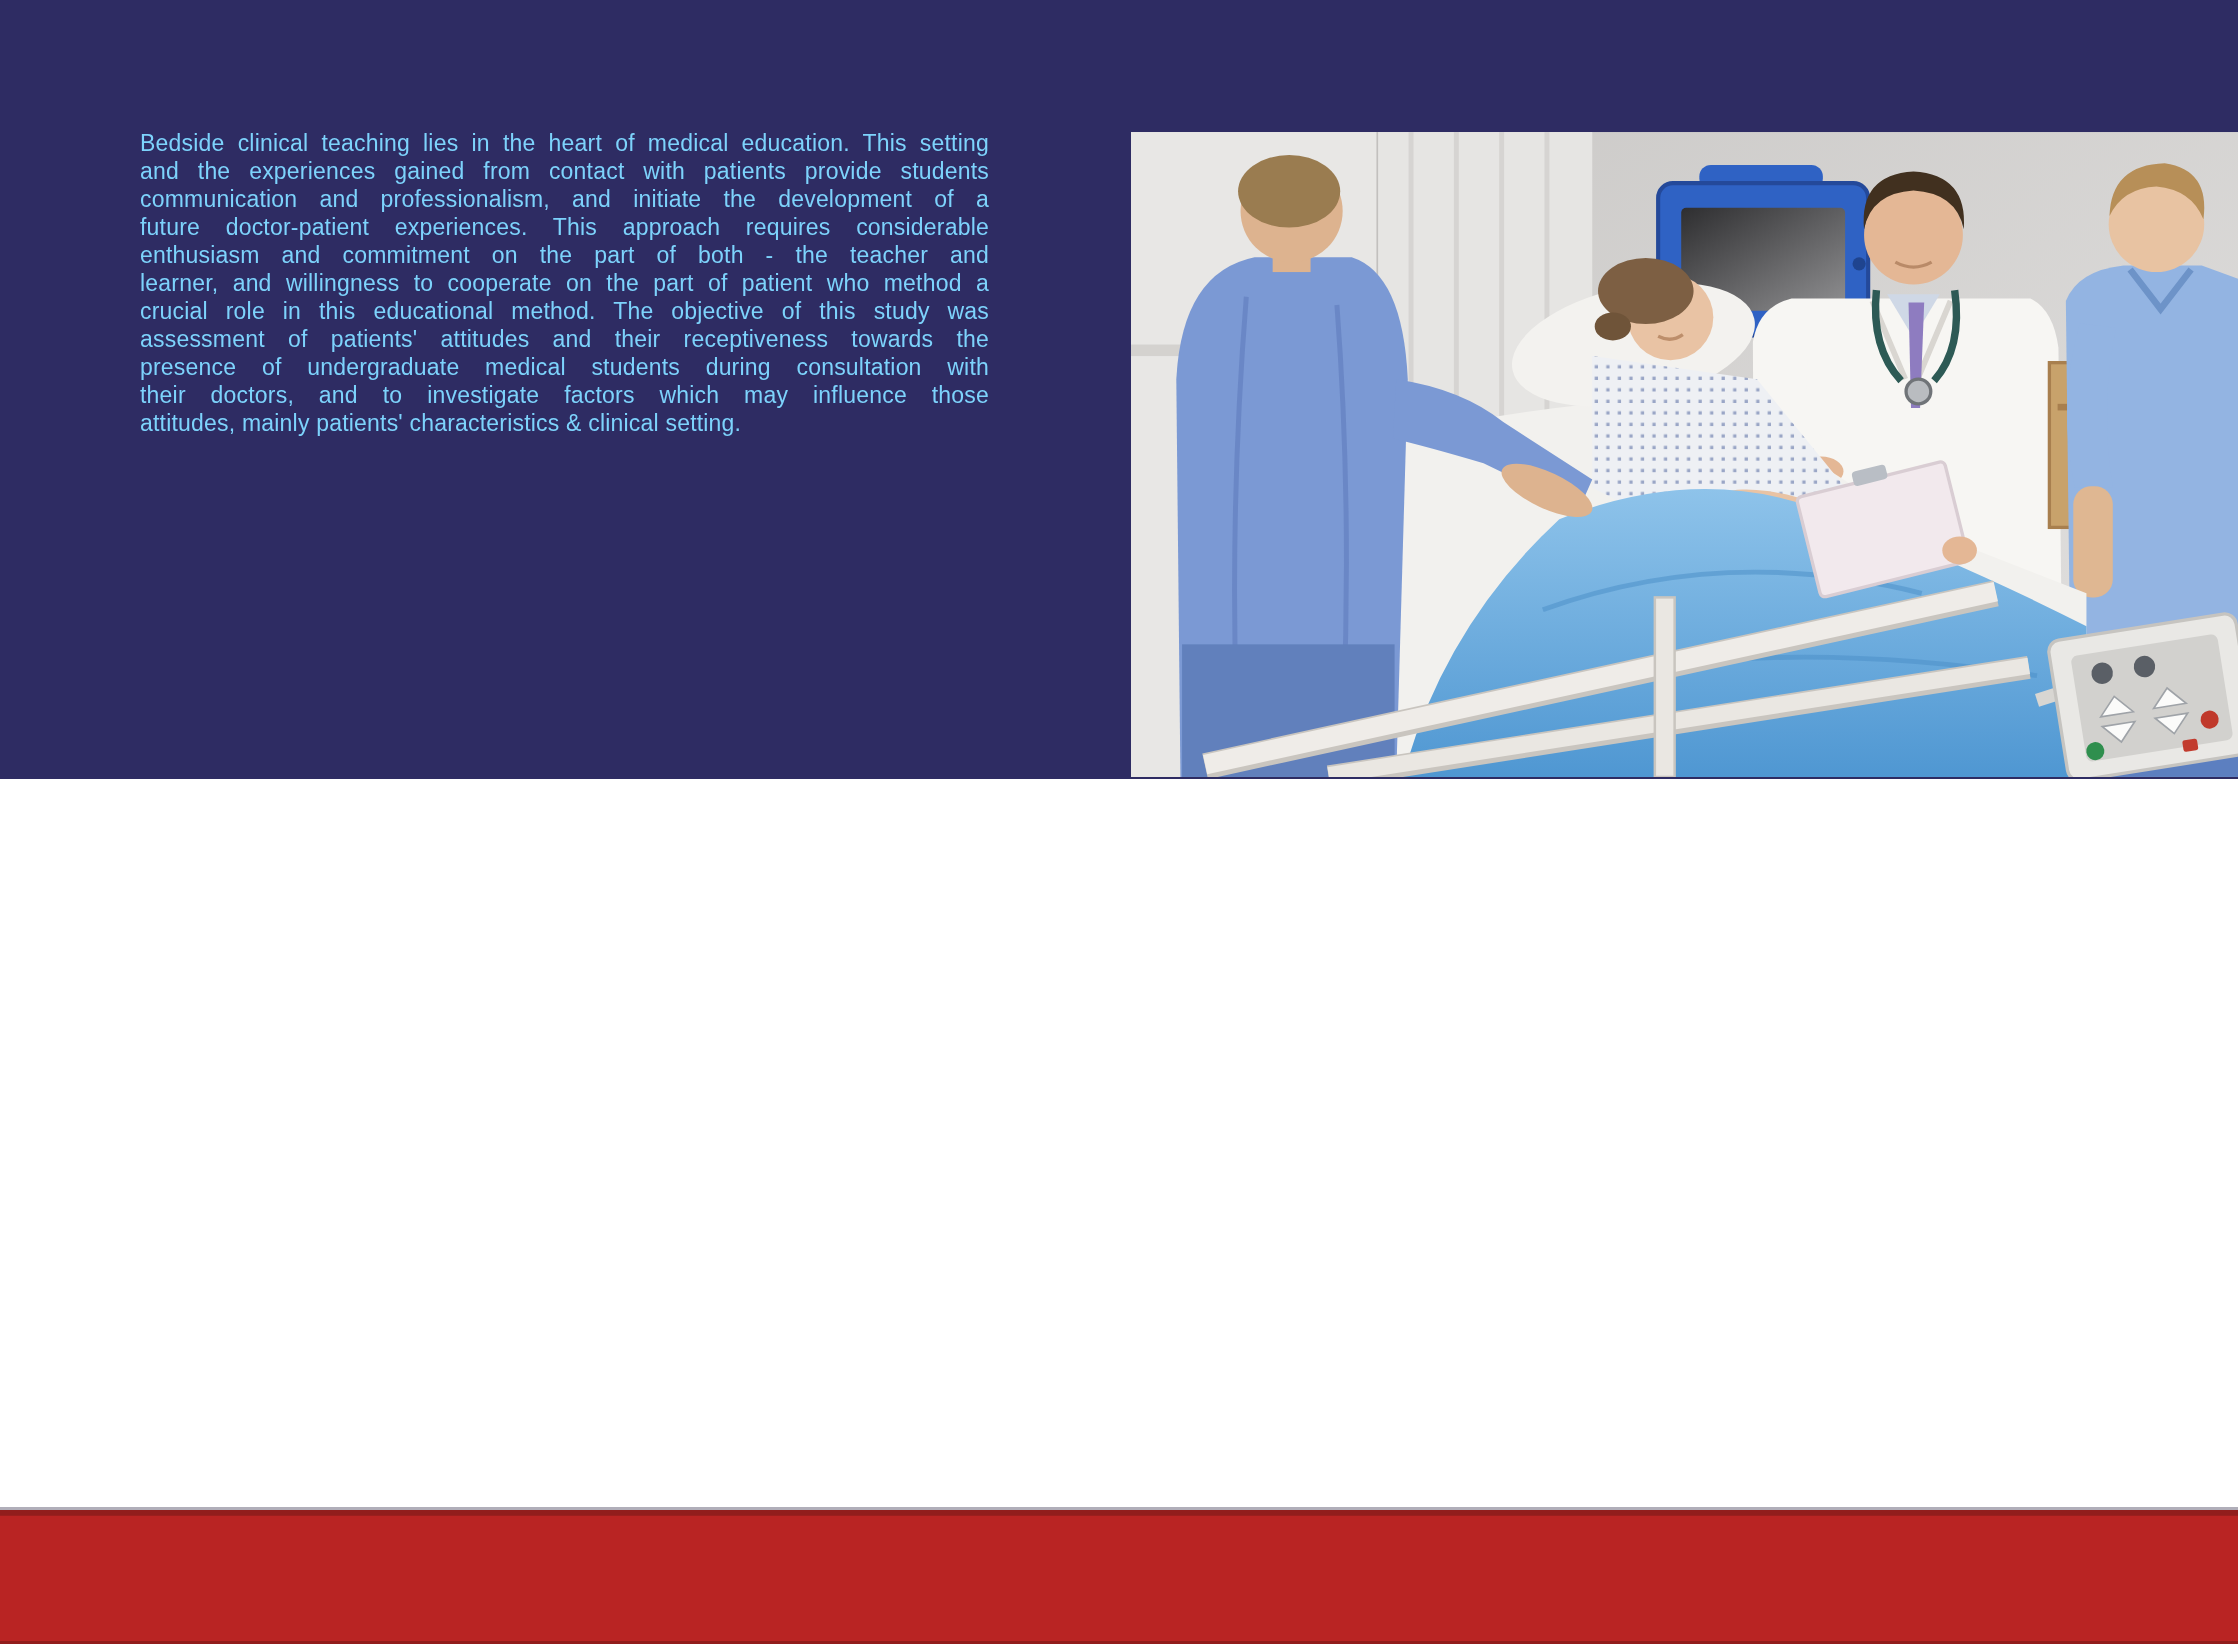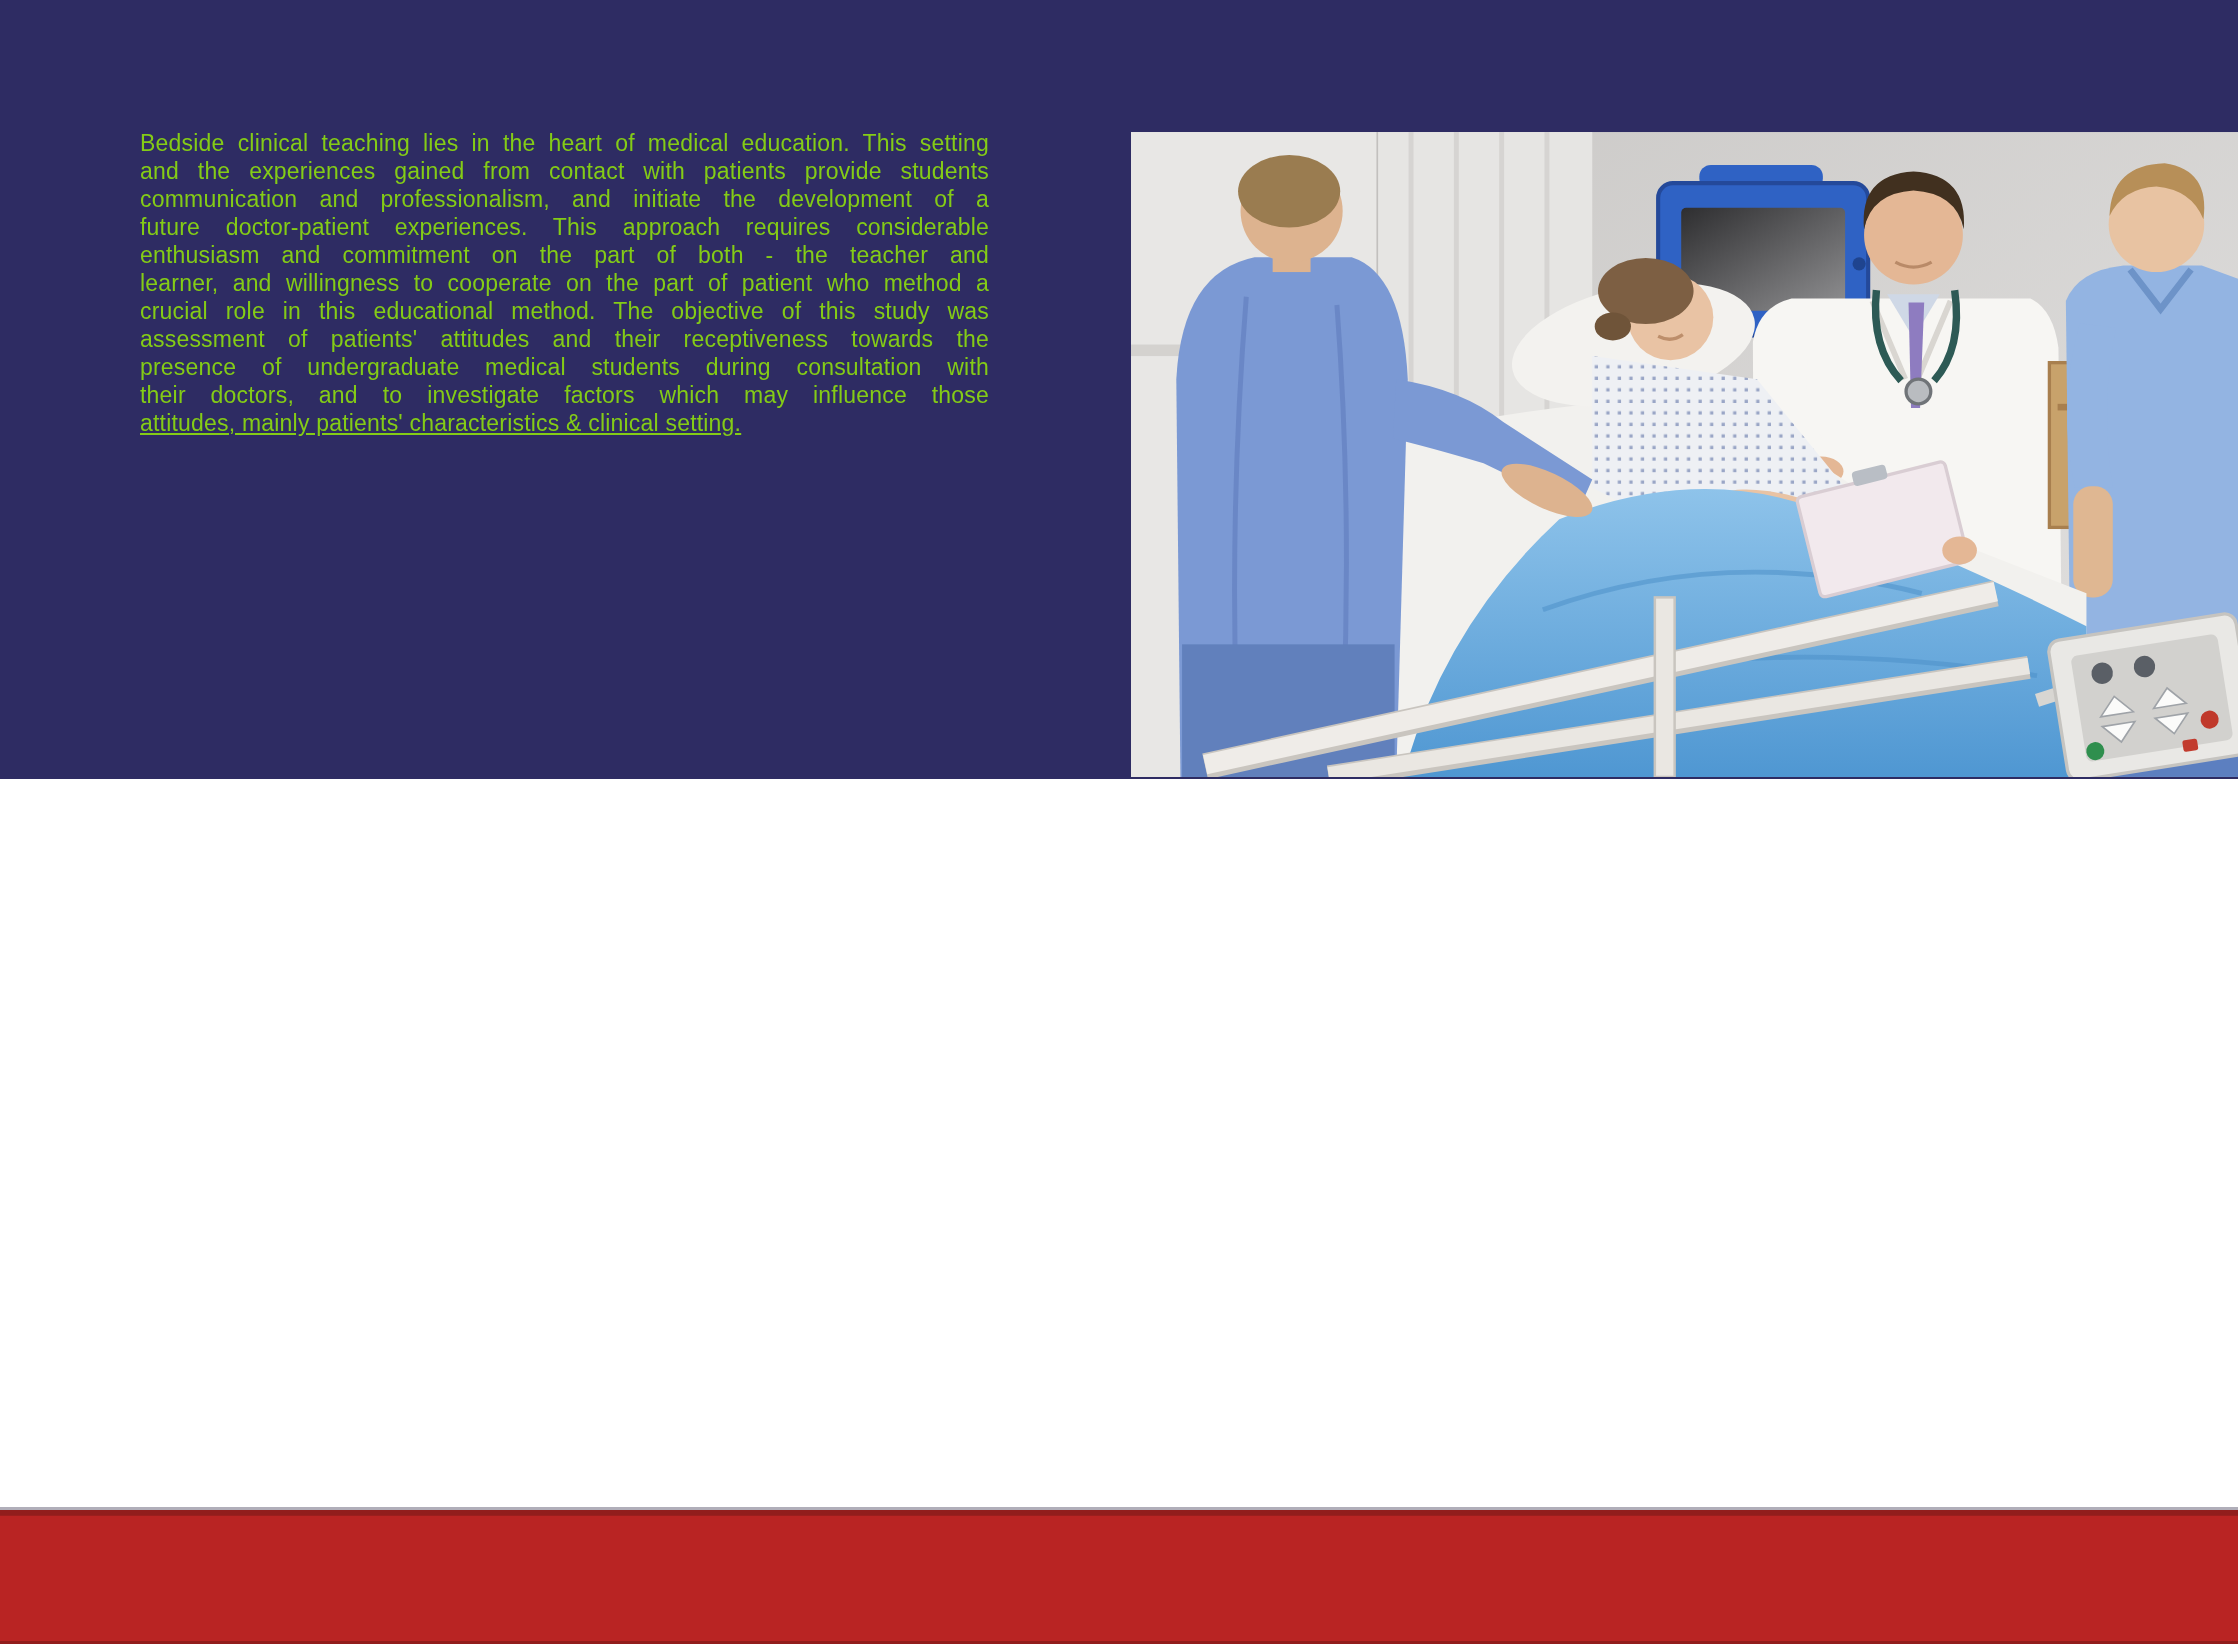--- a/index.html
+++ b/index.html
@@ -5,24 +5,24 @@
   html,body{margin:0;padding:0;}
   body{
     width:2239px;height:1645px;position:relative;overflow:hidden;
     background:#ffffff;font-family:"Liberation Sans",sans-serif;
   }
   .cover{position:absolute;inset:0;}
   
   .navy-band{position:absolute;left:0;top:0;width:2239px;height:779px;background:#2e2c63;}
   .abstract{
     position:absolute;left:140px;top:129px;width:849px;
-    color:#84cc16;font-size:23px;line-height:28px;font-weight:400;letter-spacing:0.2px;
+    color:#7dd3fc;font-size:23px;line-height:28px;font-weight:400;letter-spacing:0.2px;
   }
   .abstract .jline{text-align:justify;text-align-last:justify;white-space:normal;}
-  .abstract .jline.last{text-align-last:left;text-decoration:underline;}
+  .abstract .jline.last{text-align-last:left;}
   .photo{position:absolute;left:1131px;top:132px;width:1107px;height:645px;display:block;}
   
   .white-band{position:absolute;left:0;top:779px;width:2239px;height:730px;background:#ffffff;}
   .author{
     position:absolute;right:115px;top:801px;color:#2c2b6e;font-size:33px;line-height:38px;
     transform:scaleX(.88);transform-origin:100% 50%;white-space:nowrap;
   }
   
   .red-bar{
     position:absolute;left:0;bottom:0;width:2239px;height:135px;background:#b92423;

